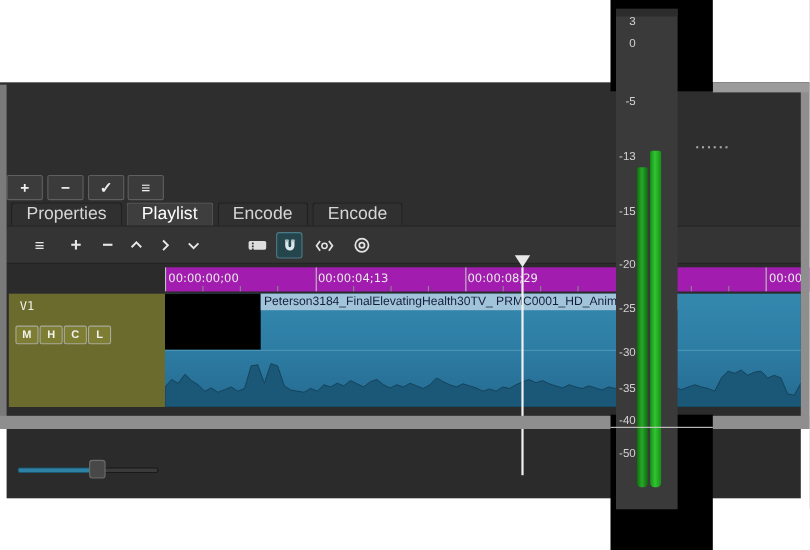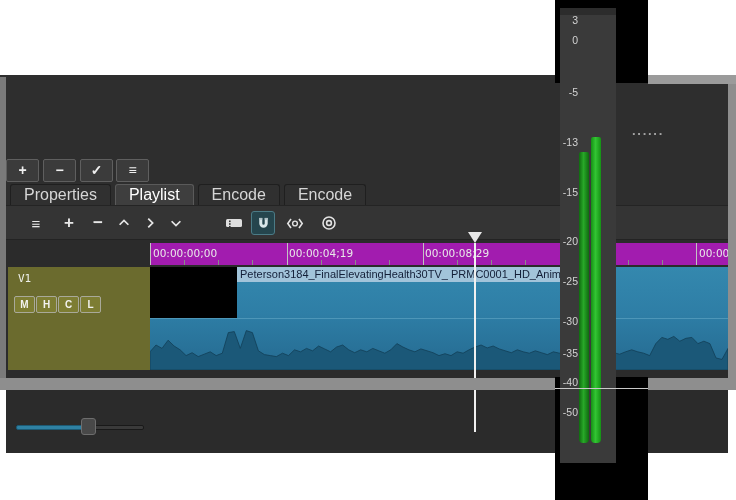--- a/index.html
+++ b/index.html
@@ -156,21 +156,21 @@
         <div class="rtick-minor" style="left: 171px;"></div>
         <div class="rtick-minor" style="left: 205px;"></div>
         <div class="rtick-minor" style="left: 239px;"></div>
         <div class="rtick-minor" style="left: 307px;"></div>
         <div class="rtick-minor" style="left: 341px;"></div>
         <div class="rtick-minor" style="left: 375px;"></div>
         <div class="rtick-minor" style="left: 444px;"></div>
         <div class="rtick-minor" style="left: 478px;"></div>
         <div class="rtick-minor" style="left: 512px;"></div>
         <span class="rlabel" style="left: 3px;">00:00:00;00</span>
-        <span class="rlabel" style="left: 139px;">00:00:04;19</span>
+        <span class="rlabel" style="left: 139px;">00:00:04;13</span>
         <span class="rlabel" style="left: 275px;">00:00:08;29</span>
         <span class="rlabel" style="left: 549px;">00:00:</span>
       </div>
 
     <div id="trackhead">
       <div id="trackname">V1</div>
       <div id="headbtns">
           <button class="hbtn" style="left: 6px;">M</button>
           <button class="hbtn" style="left: 28px;">H</button>
           <button class="hbtn" style="left: 50px;">C</button>

